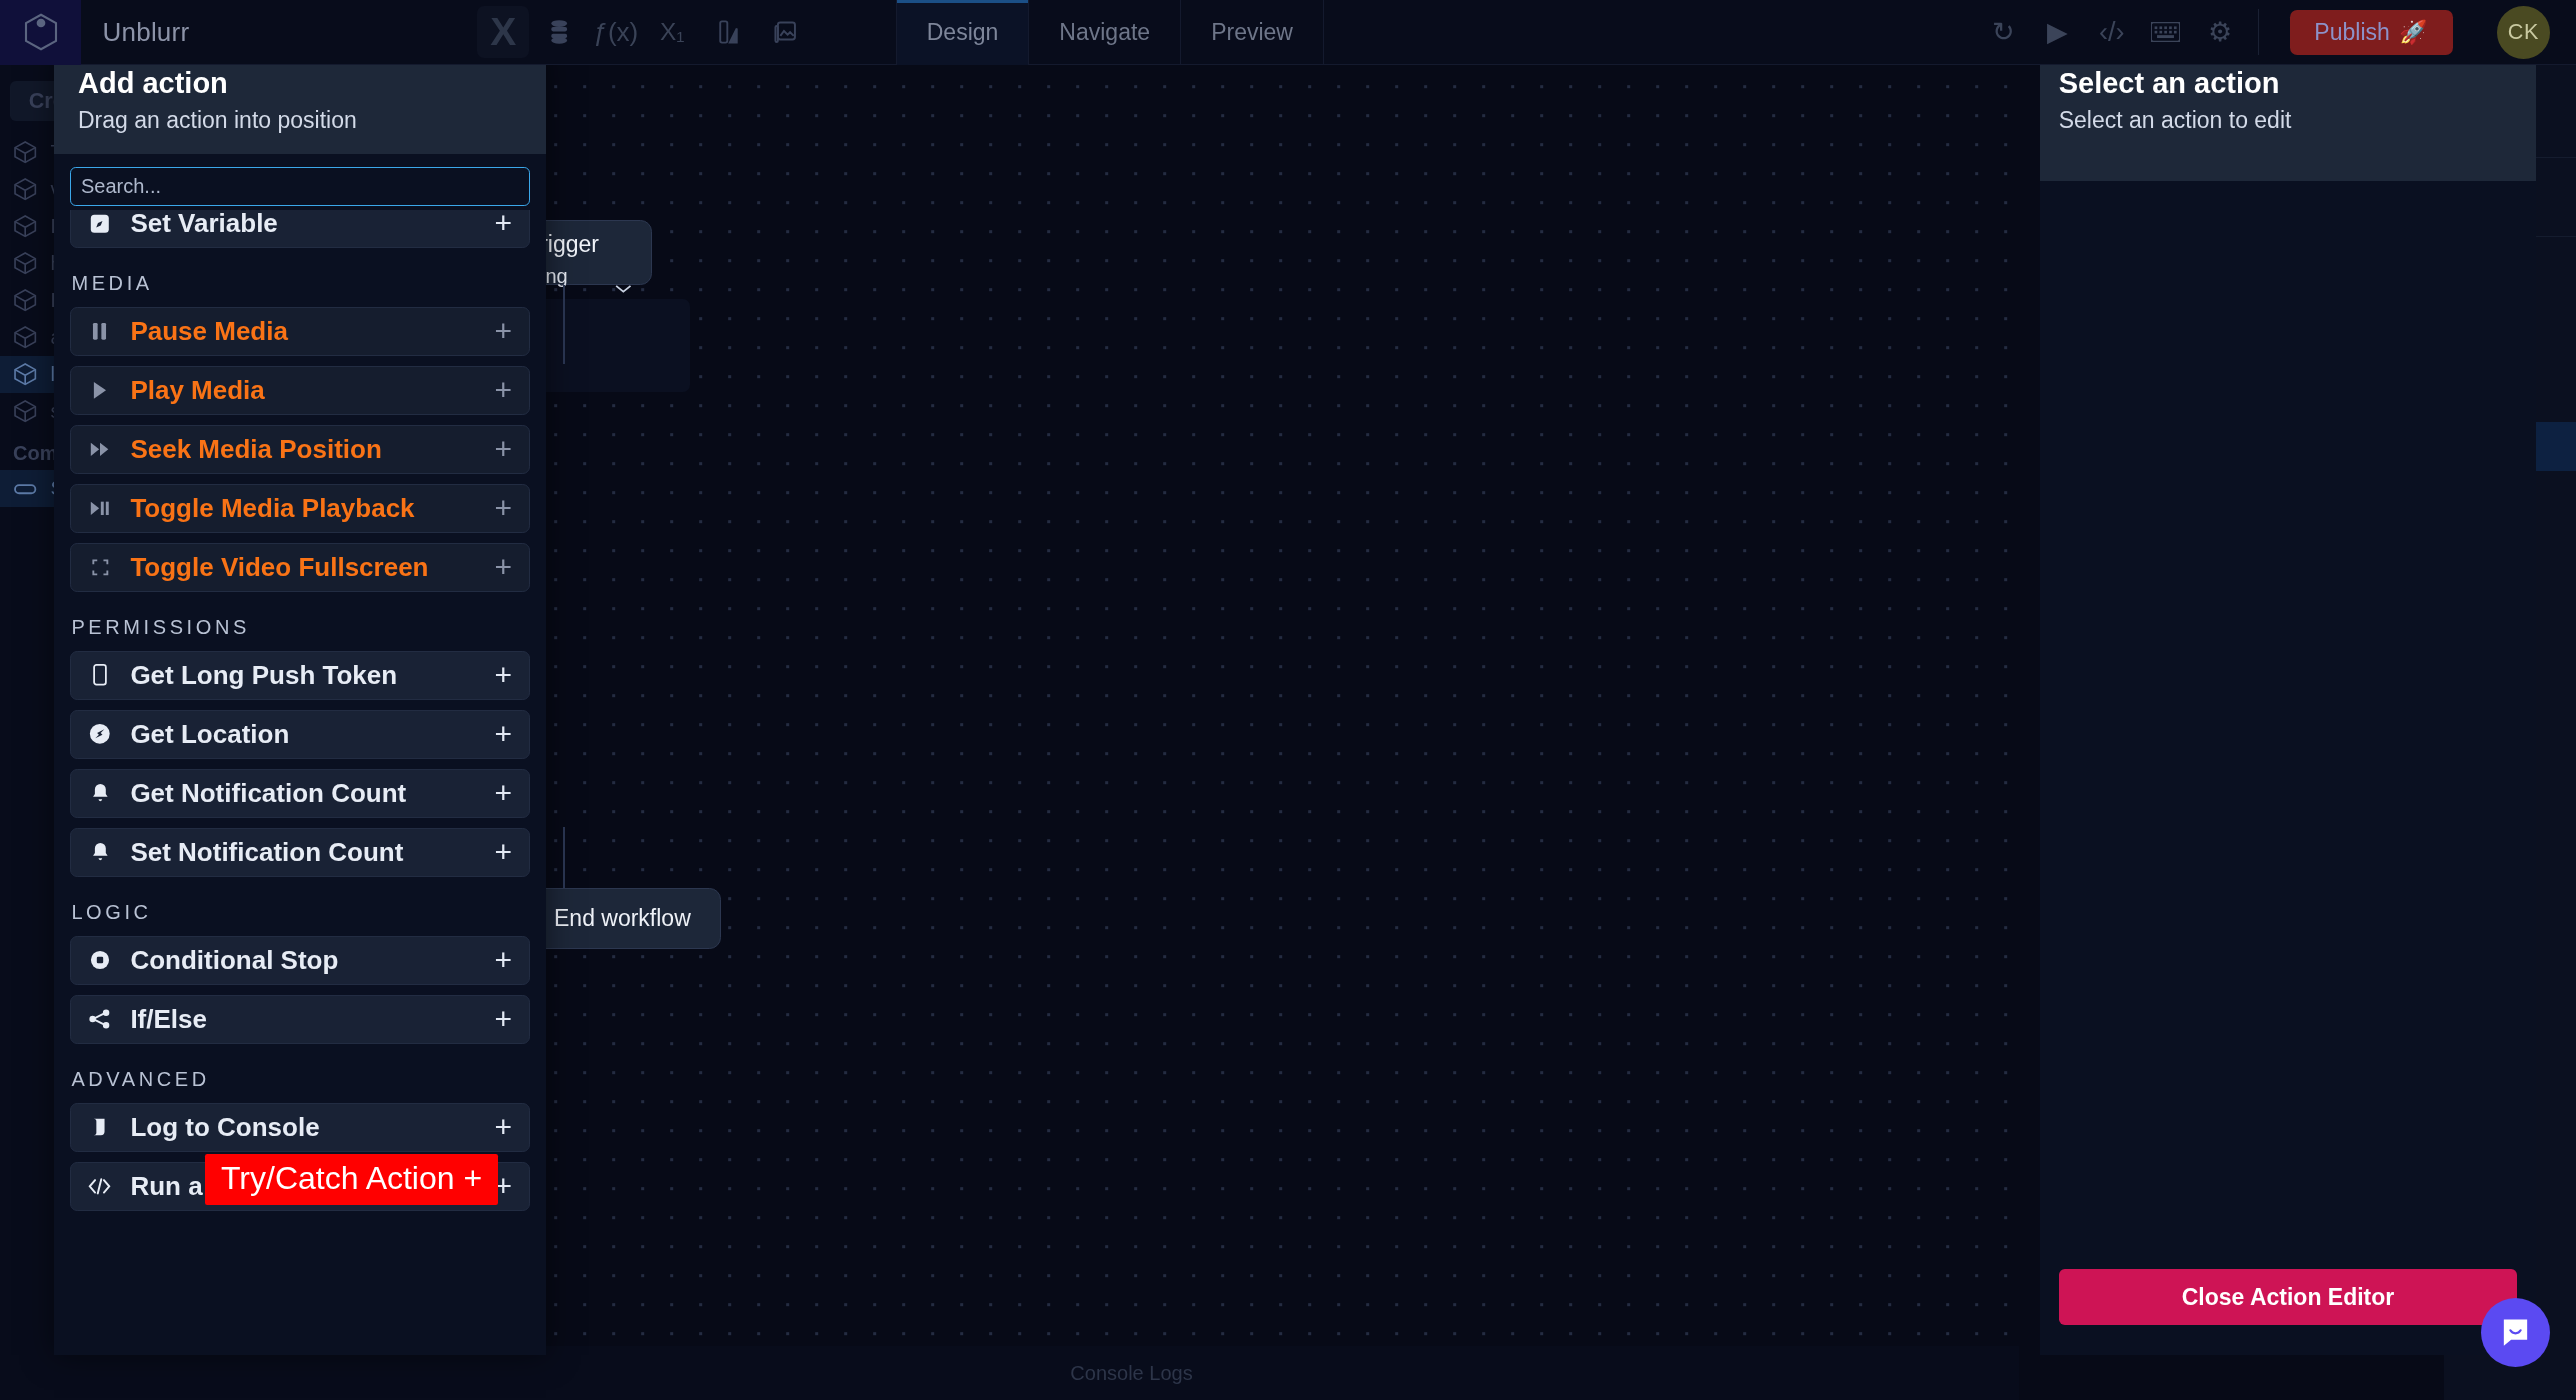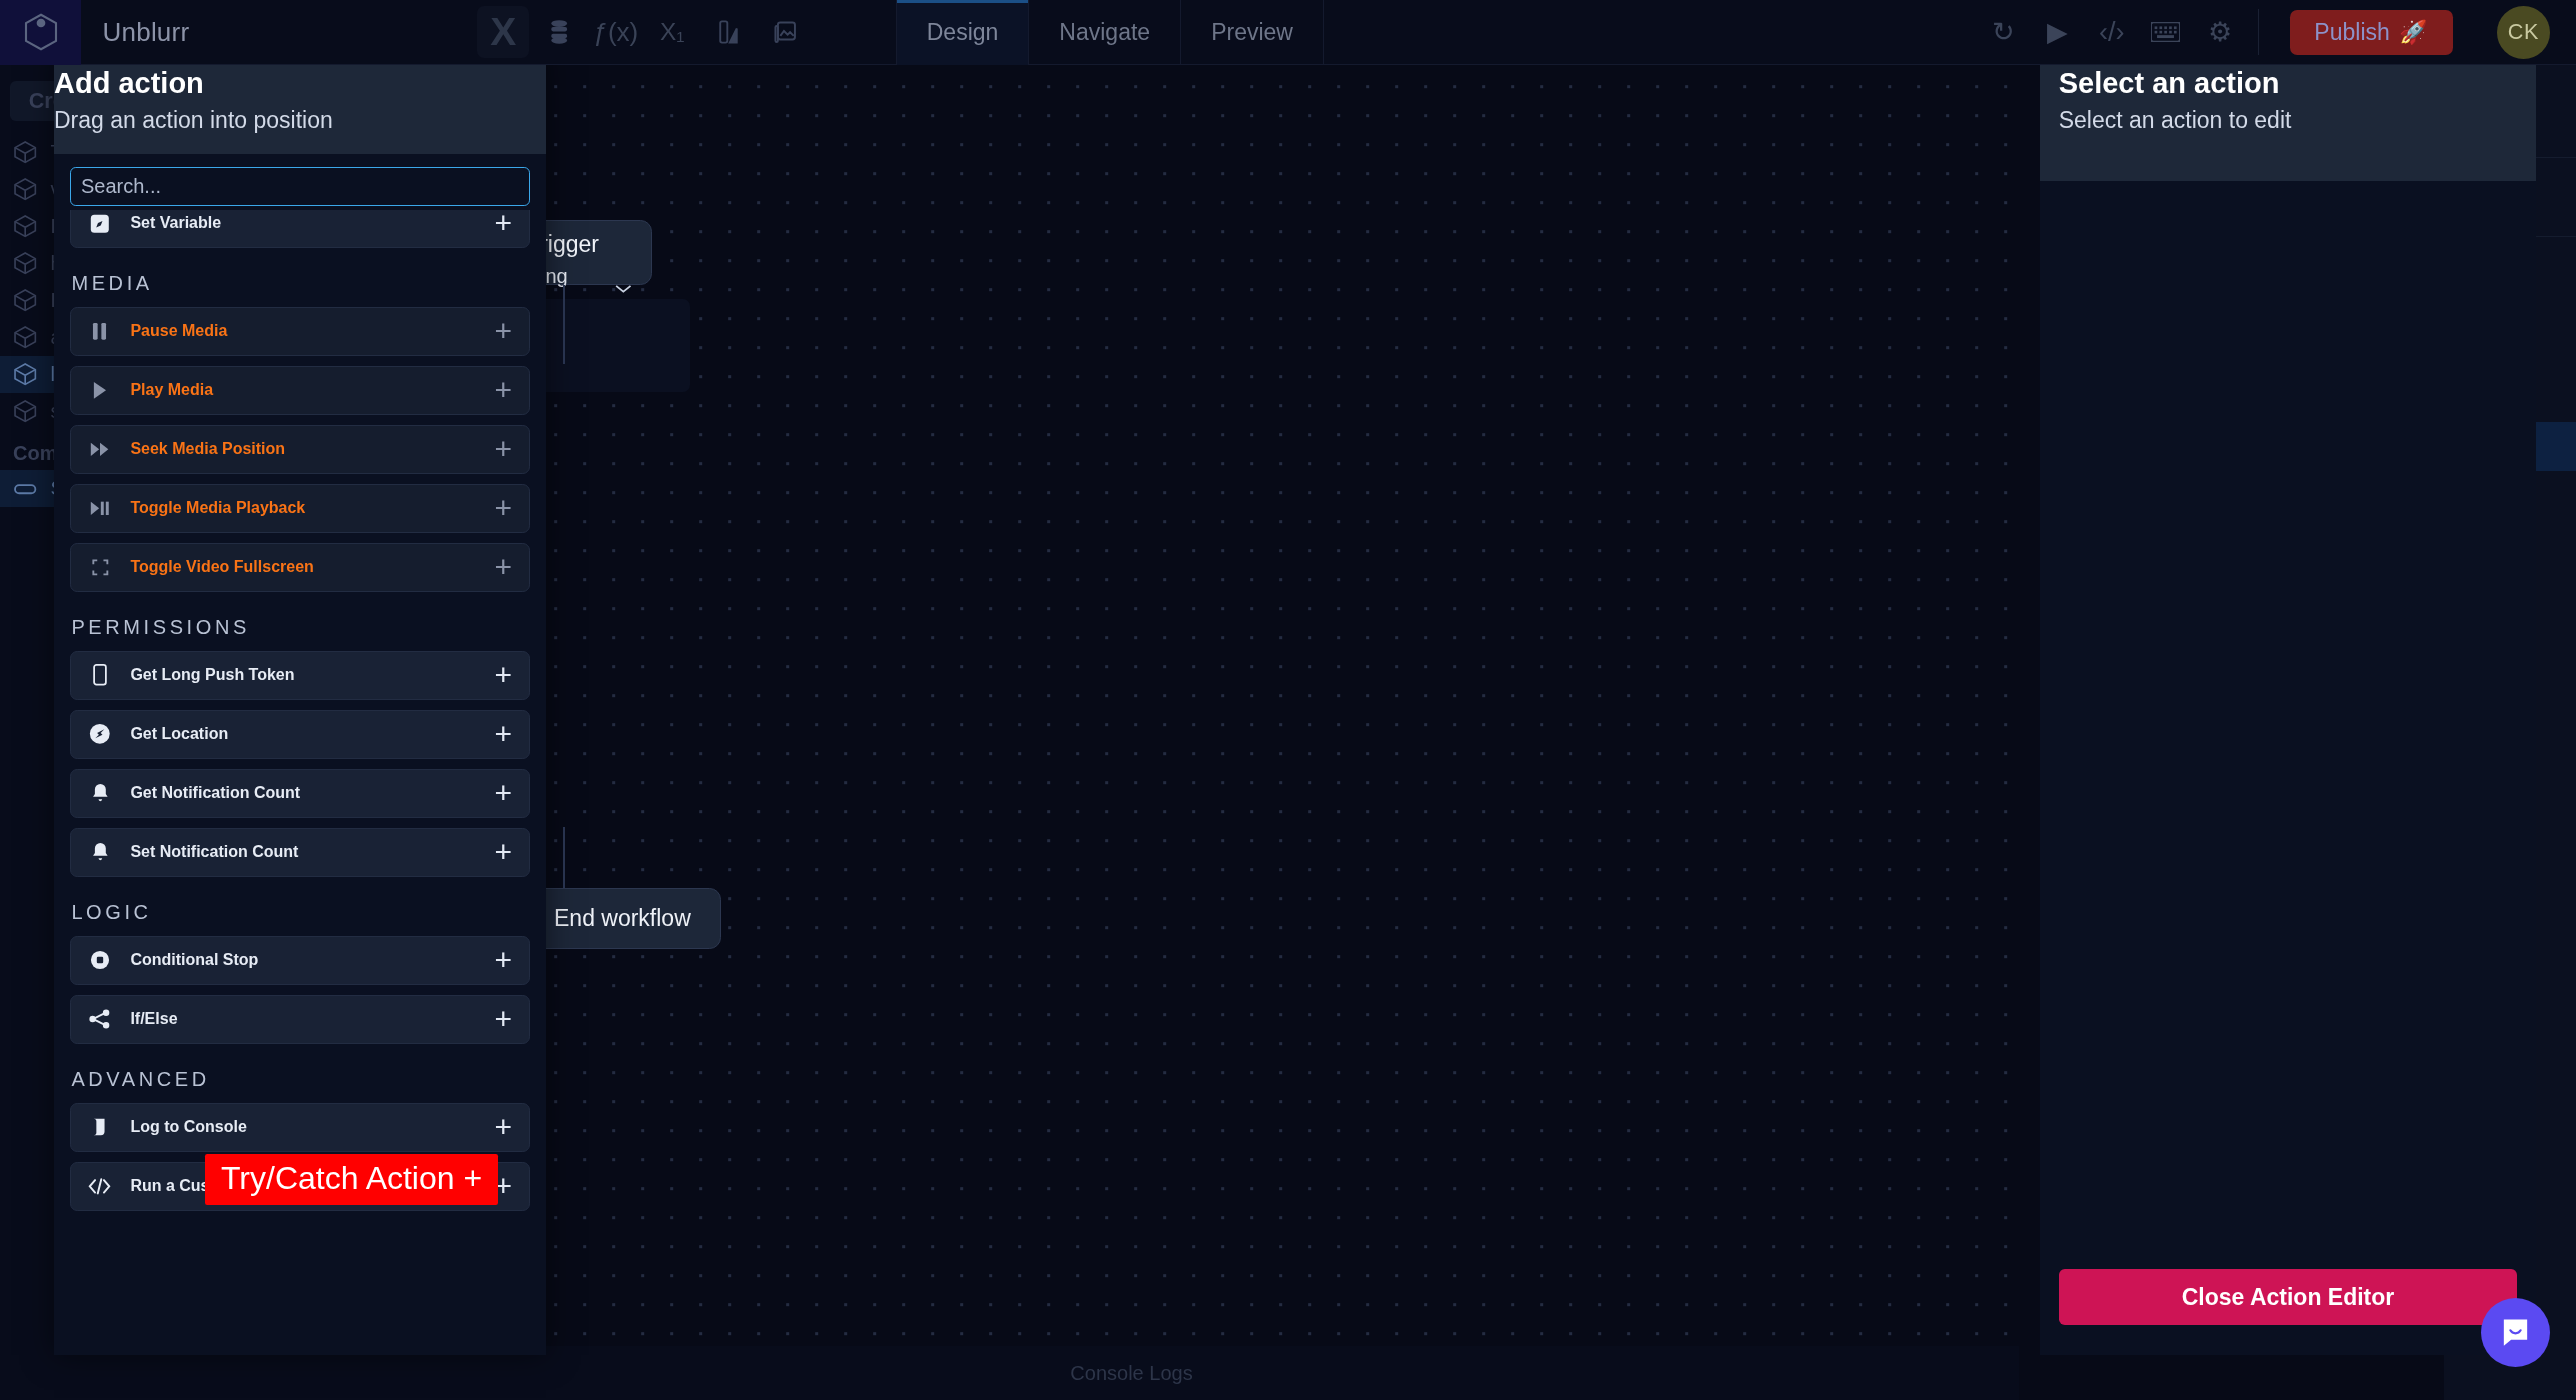--- a/index.html
+++ b/index.html
@@ -136,21 +136,21 @@
     background: #080c1b; display: flex; align-items: center; justify-content: center;
     color: #2d3549; font-size: 20px; z-index: 7;
   }
 
   
   .panel-left {
     position: absolute; left: 54px; top: 50px; width: 492px; height: 1305px;
     background: #0a1021; z-index: 20; display: flex; flex-direction: column;
     box-shadow: 0 0 29px rgba(0,0,0,.5);
   }
-  .pl-head { background: #1e2839; padding: 17px 0 20px; }
+  .pl-head { background: #1e2839; padding: 17px 24px 20px; }
   .pl-title { color: #fff; font-size: 29px; font-weight: bold; }
   .pl-sub { color: #d3dae8; font-size: 23px; margin-top: 7.2px; }
   .pl-search-wrap { padding: 13px 16px 4.3px; }
   .pl-search {
     width: 100%; height: 39px; border-radius: 5.8px;
     border: 1.4px solid #3ba7ea; background: transparent;
     color: #fff; font-size: 20px; padding: 0 10px;
     font-family: "Liberation Sans", sans-serif;
   }
   .pl-search::placeholder { color: #aeb8cc; }
@@ -159,21 +159,21 @@
   .pl-row {
     height: 49px; margin-bottom: 10px; border-radius: 7.2px;
     background: #192235; border: 0.7px solid #222c42;
     display: flex; align-items: center; padding: 0 17px 0 14.4px;
   }
   .pl-row.ghosted { background: #151d2e; }
   .pl-ic {
     width: 29px; flex: none; display: flex; align-items: center; justify-content: center;
     color: #cfd7e6; font-size: 20px;
   }
-  .pl-label { margin-left: 16px; color: #e7ecf5; font-size: 16px; font-weight: bold; flex: 1; }
+  .pl-label { margin-left: 16px; color: #e7ecf5; font-size: 26px; font-weight: bold; flex: 1; }
   .pl-label.dim { color: #f97316; }
   .pl-plus { color: #e3e9f4; font-size: 30px; line-height: 1; font-weight: 300; }
   .pl-plus.dim { color: #8a93a8; }
 
   
   .ann-trycatch {
     position: absolute; left: 205px; top: 1154px;
     background: #ff0000; color: #fff; font-size: 32px;
     padding: 5.8px 16px 8.6px; border-radius: 2.2px; z-index: 25; white-space: nowrap;
   }

